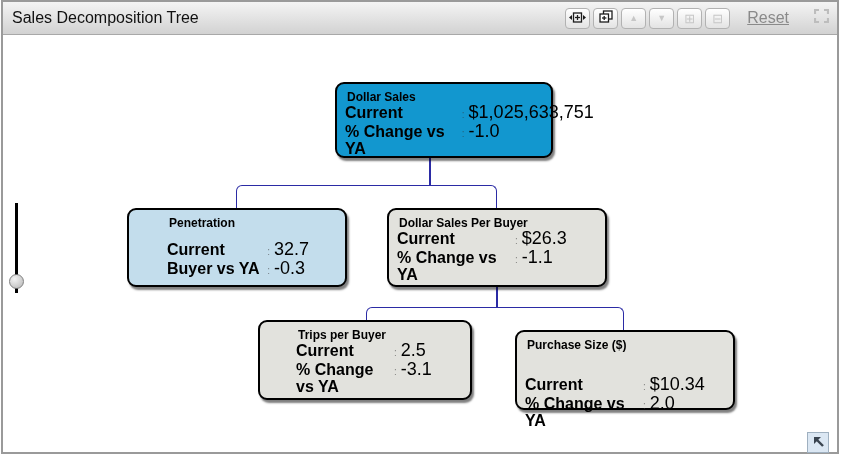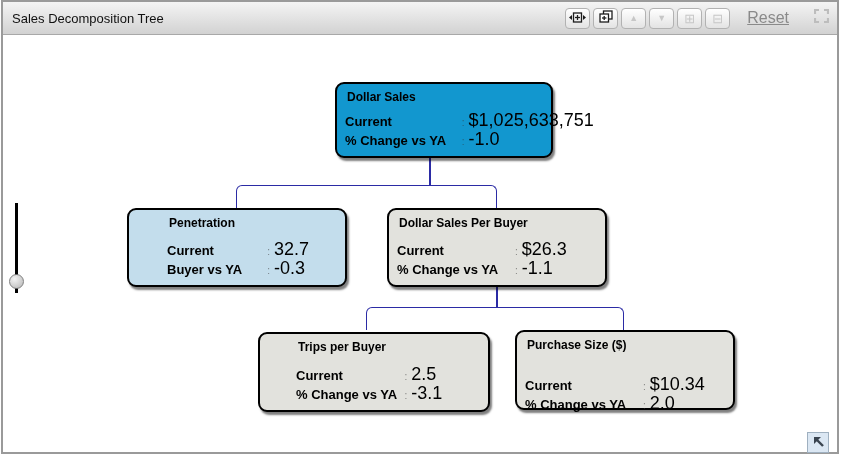--- a/index.html
+++ b/index.html
@@ -4,21 +4,21 @@
 <style>
   * { margin:0; padding:0; box-sizing:border-box; }
   html,body { width:841px; height:459px; background:#fff; overflow:hidden;
               font-family:"Liberation Sans", sans-serif; }
   .widget { position:absolute; left:1px; top:0; width:838px; height:454px;
             border:2px solid #9a9a9a; background:#fff; }
   
   .header { height:33px; display:flex; align-items:center;
             background:linear-gradient(#f4f4f4,#d2d2d2);
             border-bottom:1px solid #a8a8a8; padding:0 7px 0 9px; }
-  .title { font-size:13px; color:#111; }
+  .title { font-size:16px; color:#111; }
   .toolbar { margin-left:auto; display:flex; align-items:center; gap:3px; }
   .tbtn { width:25px; height:21px; border:1px solid #b2b2b2; border-radius:4px;
           background:linear-gradient(#ffffff,#e3e3e3);
           display:flex; align-items:center; justify-content:center;
           color:#1c1c1c; cursor:pointer; }
   .tbtn .glyph { font-size:9px; line-height:1; }
   .tbtn .glyph.box { font-size:13px; }
   .tbtn.disabled { color:#c7c7c7; }
   .reset { margin-left:14px; font-size:16px; color:#8a8a8a;
            text-decoration:underline; cursor:pointer; }
@@ -31,21 +31,21 @@
   .bracket { position:absolute; border-top:1px solid #2b2ba5;
              border-left:1px solid #2b2ba5; border-right:1px solid #2b2ba5;
              border-top-left-radius:6px; border-top-right-radius:6px; }
   
   .node { position:absolute; border:2px solid #000; border-radius:9px;
           box-shadow:2px 3px 2px rgba(0,0,0,0.5); padding:5px 8px 6px 8px;
           display:flex; flex-direction:column; cursor:pointer; color:#000; }
   .node-title { font-size:12px; font-weight:bold; margin:1px 0 0 2px; }
   .rows { margin-top:auto; }
   .row { display:flex; align-items:baseline; line-height:17px; }
-  .row-label { flex:0 0 59%; font-size:13px; font-weight:bold; }
+  .row-label { flex:0 0 59%; font-size:16px; font-weight:bold; }
   .row-sep { font-size:10px; color:#333; opacity:.55; margin-right:4px; }
   .row-value { font-size:18px; font-weight:normal; }
   .node-accent { background:#1297cf; }
   .node-light  { background:#c3ddec; }
   .node-plain  { background:#e2e2dd; }
   
   .slider-track { position:absolute; left:12px; top:167px; width:3px; height:90px;
                   background:#000; cursor:pointer; }
   .slider-handle { position:absolute; left:6px; top:238px; width:15px; height:15px;
                    border-radius:50%; border:1px solid #808080;
@@ -165,21 +165,21 @@
           <span class="row-value">$26.3</span>
         </div>
         <div class="row">
           <span class="row-label">% Change vs YA</span>
           <span class="row-sep">:</span>
           <span class="row-value">-1.1</span>
         </div>
       </div>
     </div>
 
-    <div class="node node-plain" style="left:255px; top:296px; width:232px; height:80px;padding-left:36px;">
+    <div class="node node-plain" style="left:255px; top:284px; width:214px; height:80px;padding-left:36px;">
       <div class="node-title">Trips per Buyer</div>
       <div class="rows">
         <div class="row">
           <span class="row-label">Current</span>
           <span class="row-sep">:</span>
           <span class="row-value">2.5</span>
         </div>
         <div class="row">
           <span class="row-label">% Change vs YA</span>
           <span class="row-sep">:</span>

